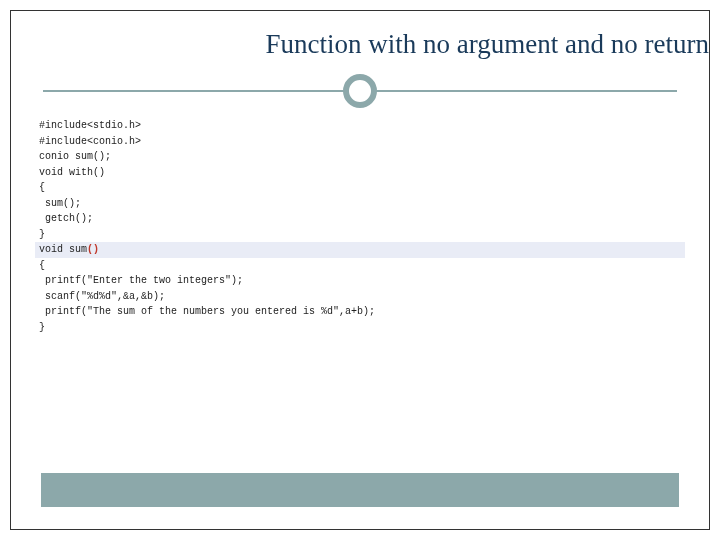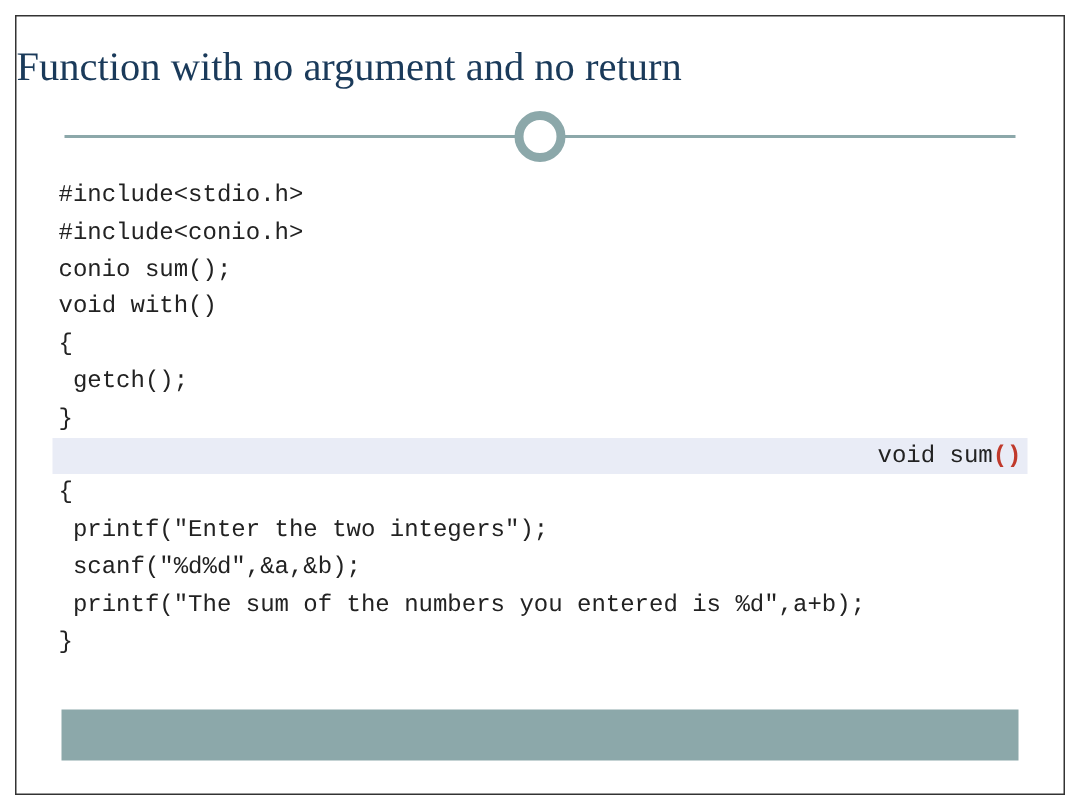--- a/index.html
+++ b/index.html
@@ -12,21 +12,21 @@
   }
   .slide {
     width: 700px;
     height: 520px;
     margin: 10px auto;
     border: 1px solid #333;
     position: relative;
     background: #fff;
   }
   .title {
-    text-align: left;
+    text-align: right;
     font-size: 27px;
     color: #1a3a5a;
     font-weight: normal;
     padding-top: 18px;
     padding-bottom: 12px;
     font-family: Georgia, serif;
   }
   .divider-wrap {
     position: relative;
     height: 40px;
@@ -47,33 +47,32 @@
     transform: translateX(-50%);
     width: 34px;
     height: 34px;
     border: 6px solid #8ca8aa;
     border-radius: 50%;
     background: #fff;
   }
   .code-area {
     margin: 0 28px;
     font-family: 'Courier New', Courier, monospace;
-    font-size: 16px;
+    font-size: 10px;
     line-height: 1.55;
     color: #222;
     position: relative;
   }
   .code-line { white-space: pre; }
   .highlight-line {
     background: #e9ecf6;
     margin-left: -4px;
     margin-right: -4px;
     padding-left: 4px;
     padding-right: 4px;
-    text-align: right;
   }
   .red-paren { color: #c0392b; font-weight: bold; }
   .bottom-bar {
     position: absolute;
     left: 30px;
     right: 30px;
     bottom: 22px;
     height: 34px;
     background: #8ca8aa;
   }
@@ -89,20 +88,21 @@
     <div class="hr-line"></div>
     <div class="circle"></div>
   </div>
 
   <div class="code-area">
     <div class="code-line">#include&lt;stdio.h&gt;</div>
     <div class="code-line">#include&lt;conio.h&gt;</div>
     <div class="code-line">conio sum();</div>
     <div class="code-line">void with()</div>
     <div class="code-line">{</div>
+    <div class="code-line"> sum();</div>
     <div class="code-line"> getch();</div>
     <div class="code-line">}</div>
     <div class="code-line highlight-line"><span>void sum</span><span class="red-paren">()</span></div>
     <div class="code-line">{</div>
     <div class="code-line"> printf("Enter the two integers");</div>
     <div class="code-line"> scanf("%d%d",&amp;a,&amp;b);</div>
     <div class="code-line"> printf("The sum of the numbers you entered is %d",a+b);</div>
     <div class="code-line">}</div>
   </div>
 

